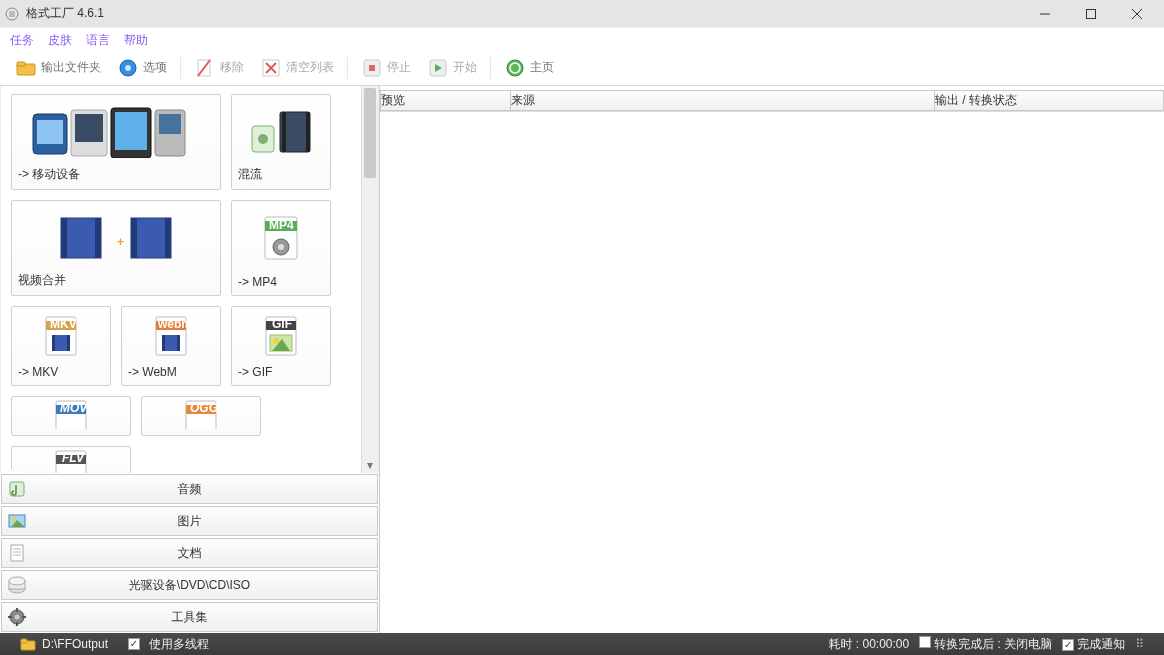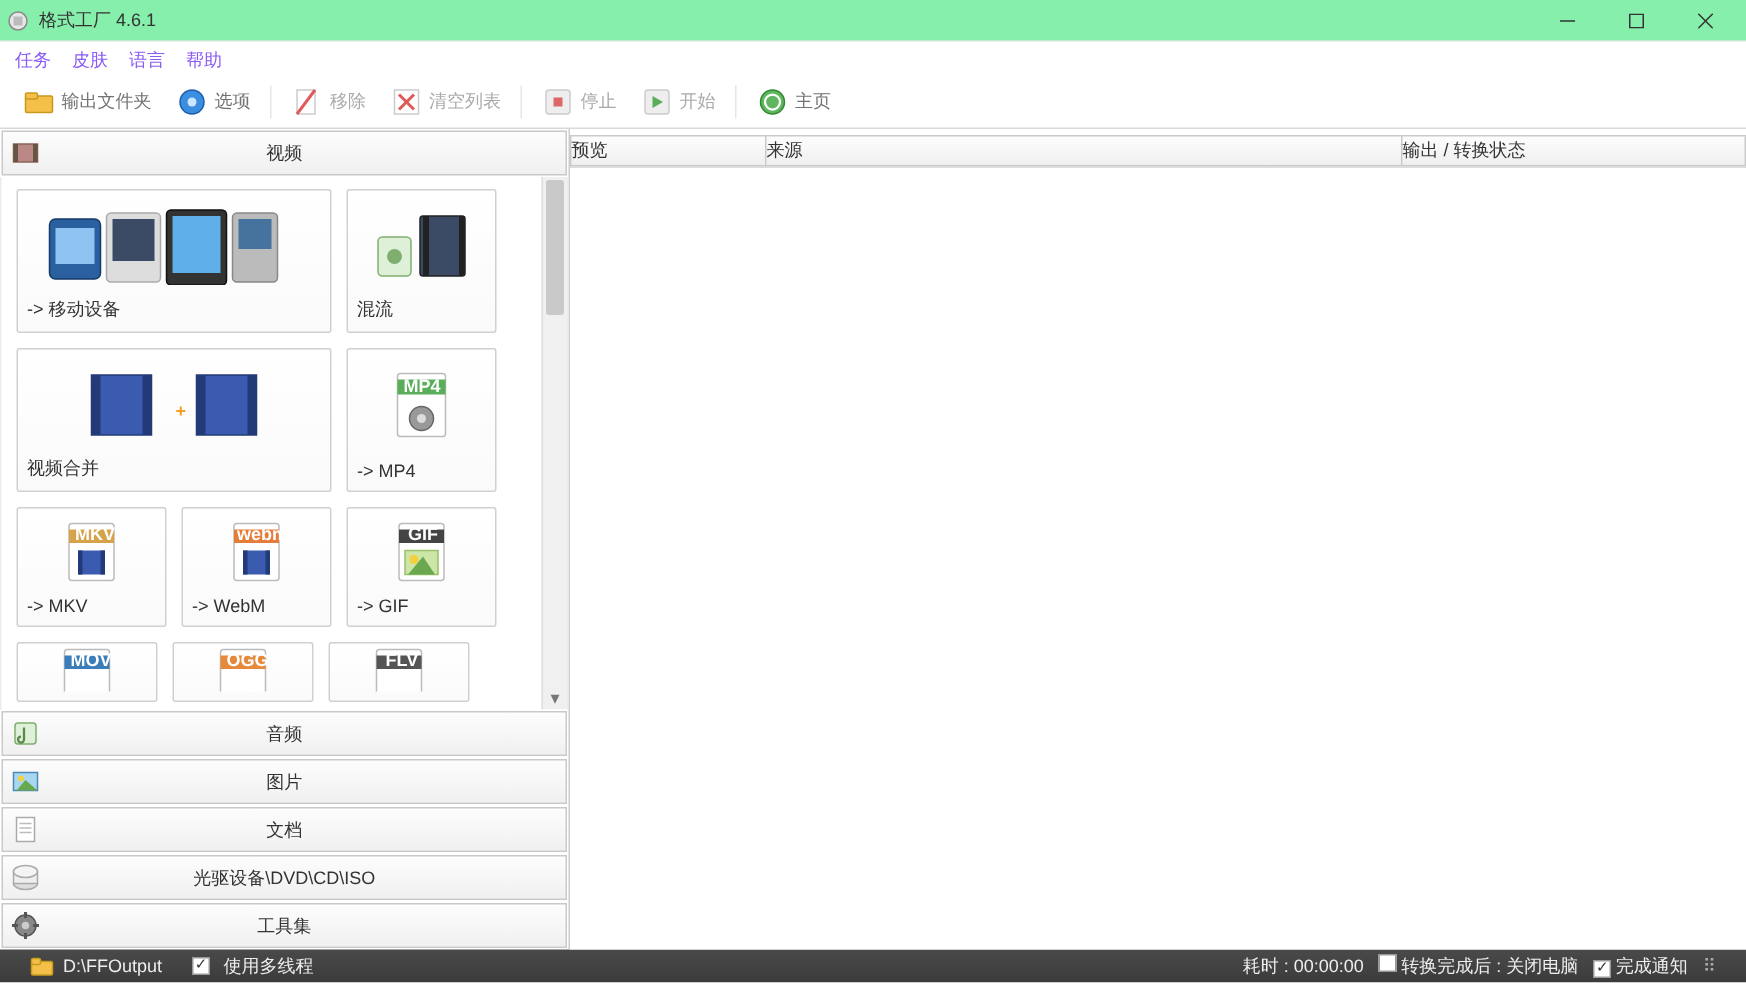--- a/index.html
+++ b/index.html
@@ -1,19 +1,19 @@
 <!DOCTYPE html>
 <html><head>
 <meta charset="utf-8">
 <style>
 * { margin: 0; padding: 0; box-sizing: border-box; font-family: "Microsoft YaHei", "SimSun", Arial, sans-serif; font-size: 12px; }
 html, body { width: 1164px; height: 655px; overflow: hidden; background: #fff; }
 
 
-.titlebar { height: 28px; display: flex; align-items: center; padding: 0 4px; background: #86efac; border-bottom: 1px solid #eee; }
+.titlebar { height: 28px; display: flex; align-items: center; padding: 0 4px; background: #e5e5e5; border-bottom: 1px solid #eee; }
 .titlebar .app-icon { width: 16px; height: 16px; margin-right: 6px; display:inline-flex;align-items:center;justify-content:center;}
 .titlebar .title { flex: 0 0 auto; color:#333; }
 .titlebar .spacer { flex: 1; }
 .win-ctrl { width: 46px; height: 28px; display: flex; align-items: center; justify-content: center; color:#333; }
 
 
 .menubar { height: 24px; display: flex; align-items: center; padding: 0 10px; gap: 14px; color:#8b5cf6; }
 .menubar span { cursor: default; }
 
 
@@ -37,21 +37,21 @@
 .acc-scroll .thumb{ position:absolute; top:2px; left:2px; right:2px; height:90px; background:#c9c9c9; border-radius:2px;}
 .acc-scroll .arrow-up,.acc-scroll .arrow-down{position:absolute;left:0;right:0;height:16px;display:flex;align-items:center;justify-content:center;color:#777;}
 .acc-scroll .arrow-up{top:0;} .acc-scroll .arrow-down{bottom:0;}
 .cards { padding:8px 6px 8px 10px; display:flex; flex-wrap:wrap; gap:10px; width: calc(100% - 17px); height:100%; overflow:hidden; align-content:flex-start;border-radius:23px;}
 .card { border:1px solid #d0d0d0; border-radius:2px; background:linear-gradient(#fff,#fafafa); padding:6px; display:flex; flex-direction:column; justify-content:flex-end; }
 .card.wide { width: 210px; height: 96px; }
 .card.mid  { width: 100px; height: 96px; }
 .card .card-ico { flex:1; display:flex; align-items:center; justify-content:center; }
 .card .card-label { color:#333; font-size:12px; padding-top:4px; }
 .card.small { width: 100px; height: 80px; }
-.card.partial { width:94px; height:40px; overflow:hidden;}
+.card.partial { width:120px; height:40px; overflow:hidden;font-style:italic;}
 
 
 .rt-headers { height:22px; display:flex; border-bottom:1px solid #ddd; margin-top:4px;}
 .rt-col { border:1px solid #c9c9c9; border-right:none; background:linear-gradient(#fdfdfd,#efefef); display:flex;align-items:center;justify-content:flex-start; color:#333;}
 .rt-col:last-child{border-right:1px solid #c9c9c9;}
 .rt-col.c1{ width:130px;} .rt-col.c2{ flex:1;} .rt-col.c3{ width:230px;}
 .rt-body{ flex:1; background:#fff;}
 
 
 .statusbar { height:22px; background: linear-gradient(#4a4a4a,#3b3b3b); color:#eee; display:flex; align-items:center; padding:0 20px; font-size:12px; }
@@ -167,30 +167,20 @@
           <path d="M6 11 a5 5 0 0 0 10 0" fill="none" stroke="#fff" stroke-width="1.5"></path>
         </svg>
       </span>
     <span>主页</span>
   </div>
 </div>
 
 <div class="main">
   <div class="left-pane">
 
-    <div class="acc-header">
-      <span class="acc-ico">
-          <svg width="20" height="20">
-            <rect x="2" y="4" width="16" height="12" fill="#b88" stroke="#865"></rect>
-            <rect x="2" y="4" width="3" height="12" fill="#654"></rect>
-            <rect x="15" y="4" width="3" height="12" fill="#654"></rect>
-          </svg>
-        </span>
-      <span class="acc-label">视频</span>
-    </div>
 
     <div class="acc-body">
       <div class="cards">
 
         <div class="card wide">
           <div class="card-ico">
             <svg width="170" height="52">
               <rect x="2" y="8" width="34" height="40" rx="4" fill="#2a5fa0" stroke="#163a66"></rect>
                 <rect x="6" y="14" width="26" height="24" fill="#8fc3f2"></rect>
               <rect x="40" y="4" width="36" height="46" rx="3" fill="#ddd" stroke="#aaa"></rect>

